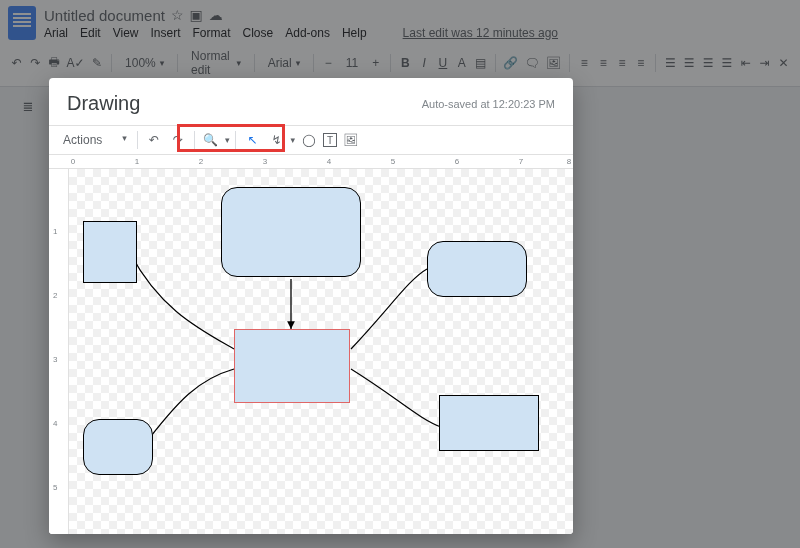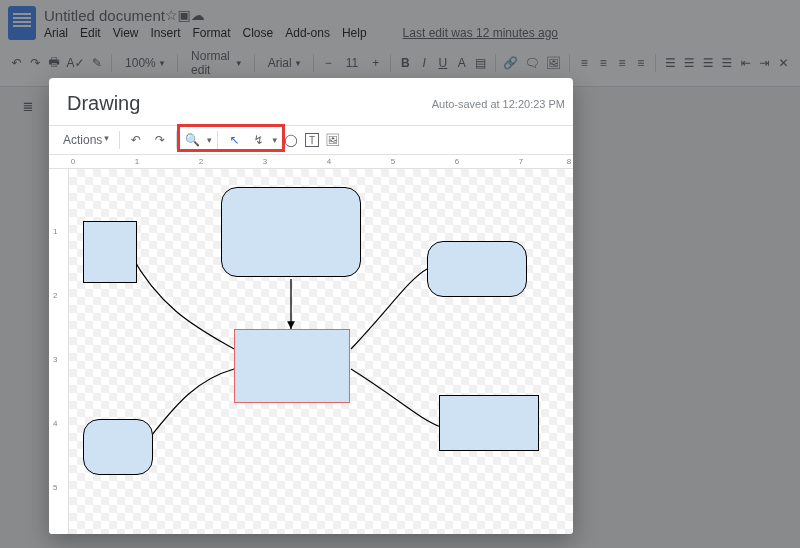--- a/index.html
+++ b/index.html
@@ -27,21 +27,21 @@
     background: #4285f4; border-radius: 3px;
     position: relative;
   }
   .doc-icon::before {
     content: ""; position: absolute;
     left: 5px; right: 5px; top: 7px;
     height: 2px; background: #fff;
     box-shadow: 0 4px #fff, 0 8px #fff, 0 12px #fff;
   }
   .title-col { display:flex; flex-direction:column; }
-  .title-row { display:flex; align-items:center; }
+  .title-row { display:flex; align-items:center; gap:6px; }
   .doc-title { font-size: 15px; color:#5f6368; }
   .title-icon { color:#5f6368; font-size:14px; }
   .menubar { display:flex; gap:12px; font-size:12px; color:#202124; margin-top:2px; }
   .menubar span { cursor:default; }
   .last-edit { text-decoration: underline; color:#5f6368; margin-left:24px; }
   .toolbar {
     display:flex; align-items:center; gap:6px;
     padding: 6px 10px;
     border-bottom:1px solid #dadce0;
     background:#fff;
@@ -79,38 +79,38 @@
     left:49px; top:78px;
     width:524px; height:456px;
     background:#fff;
     border-radius:4px;
     box-shadow: 0 8px 24px rgba(0,0,0,0.3);
     display:flex; flex-direction:column;
     overflow:hidden;
   }
   .dlg-header {
     display:flex; align-items:center; justify-content:space-between;
-    padding:14px 8px 10px 18px;
+    padding:14px 18px 10px 18px;
   }
   .dlg-title { font-size:20px; color:#3c4043; font-weight:400; }
   .dlg-saved { font-size:11px; color:#80868b; }
   .dlg-save {
     background:#1a73e8; color:#fff; border:none;
     padding:8px 16px; border-radius:4px; font-size:13px; font-weight:500;
   }
   .dlg-toolbar {
     display:flex; align-items:center; gap:4px;
     padding:4px 10px;
     border-top:1px solid #e0e0e0;
     border-bottom:1px solid #e0e0e0;
     font-size:12px; color:#5f6368;
   }
   .dlg-tool { width:20px; height:20px; display:flex; align-items:center; justify-content:center; }
   .dlg-tsep { width:1px; height:18px; background:#dadce0; margin:0 2px; }
-  .actions-btn { font-size:12px; padding:2px 4px; display:flex; gap:2px; }
+  .actions-btn { font-size:12px; padding:2px 4px; display:flex; gap:20px; }
   .highlight-box {
     position:absolute;
     border:3px solid #e53935;
     pointer-events:none;
   }
   .dlg-ruler {
     height:14px; background:#fff; border-bottom:1px solid #e0e0e0;
     position:relative; font-size:8px; color:#80868b;
     display:flex; align-items:flex-end;
   }

